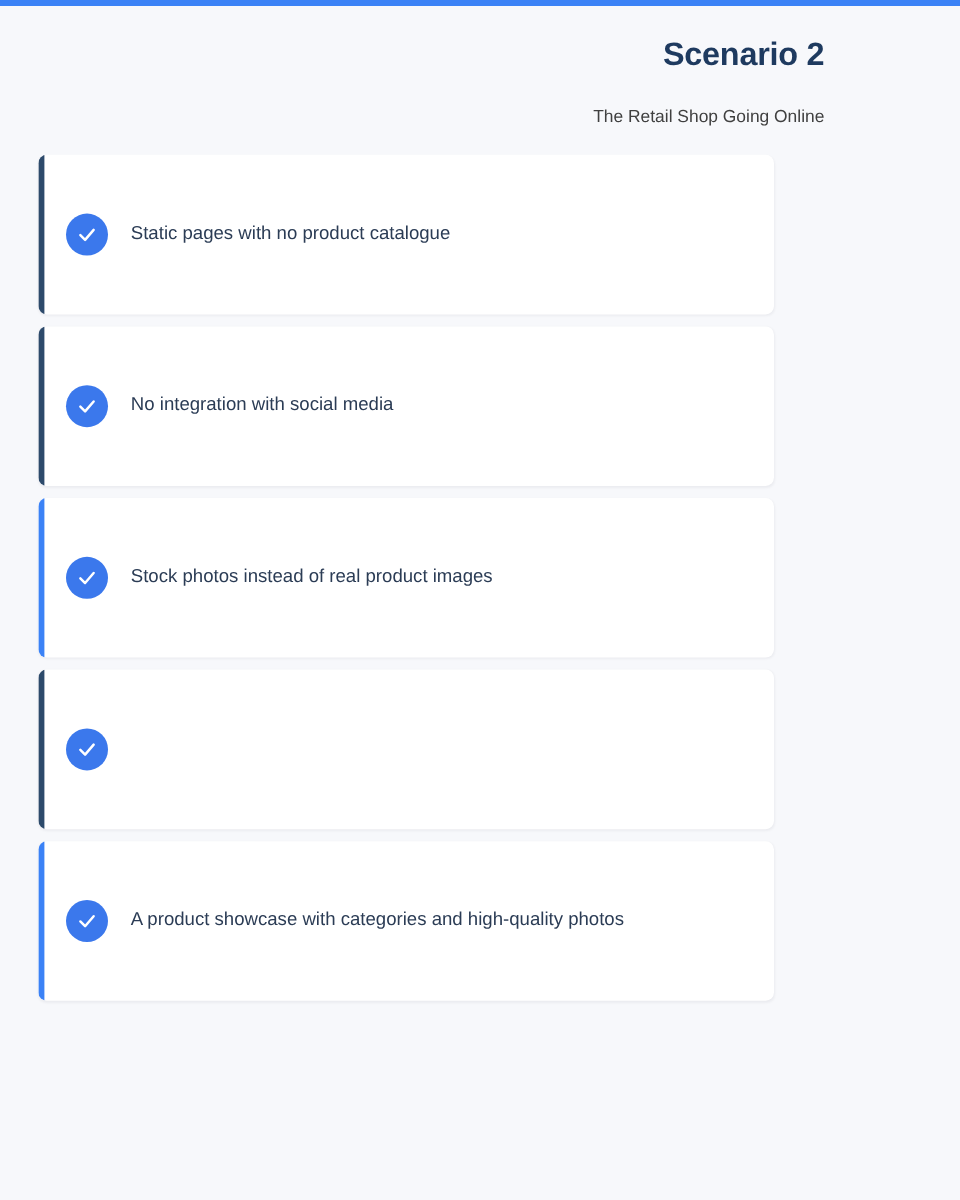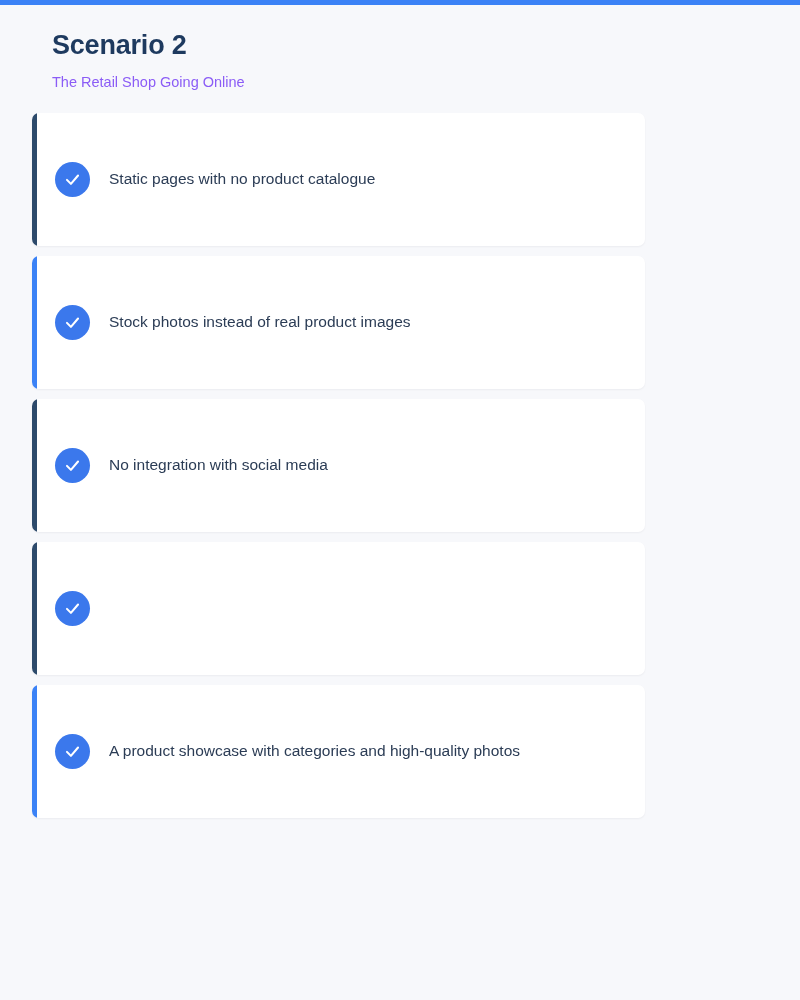--- a/index.html
+++ b/index.html
@@ -11,20 +11,21 @@
     height: 1000px;
     background: #f7f8fb;
     font-family: "Liberation Sans", sans-serif;
     overflow: hidden;
   }
   .page {
     position: relative;
     width: 687px;
     height: 1000px;
     box-sizing: border-box;
+    text-align: right;
   }
   .top-accent-bar {
     position: absolute;
     top: 0;
     left: 0;
     width: 800px;
     height: 5px;
     background: #3b82f6;
   }
   .header {
@@ -33,22 +34,22 @@
   .page-title {
     font-size: 27px;
     font-weight: bold;
     color: #1e3a5f;
     letter-spacing: -0.2px;
     line-height: 1.2;
     margin: 0;
   }
   .page-subtitle {
     font-size: 14.5px;
-    color: #8b5cf6;
-    margin-top: 12px;
+    color: #404040;
+    margin-top: 28px;
     line-height: 1.3;
   }
   .card-list {
     margin-top: 21px;
     padding-left: 32px;
     padding-right: 42px;
   }
   .card {
     position: relative;
     height: 133px;
@@ -115,41 +116,41 @@
       <div class="card-inner">
         <span class="check-badge">
           <svg width="19" height="19" viewBox="0 0 24 24" aria-hidden="true">
               <path d="M5 12.5 L10 17.5 L19 7" fill="none" stroke="#ffffff" stroke-width="2.6" stroke-linecap="round" stroke-linejoin="round"></path>
             </svg>
         </span>
         <span class="card-label">Static pages with no product catalogue</span>
       </div>
     </div>
 
+    <div class="card accent-dark">
+      <div class="card-accent"></div>
+      <div class="card-inner">
+        <span class="check-badge">
+          <svg width="19" height="19" viewBox="0 0 24 24" aria-hidden="true">
+              <path d="M5 12.5 L10 17.5 L19 7" fill="none" stroke="#ffffff" stroke-width="2.6" stroke-linecap="round" stroke-linejoin="round"></path>
+            </svg>
+        </span>
+        <span class="card-label">No integration with social media</span>
+      </div>
+    </div>
+
     <div class="card accent-blue">
       <div class="card-accent"></div>
       <div class="card-inner">
         <span class="check-badge">
           <svg width="19" height="19" viewBox="0 0 24 24" aria-hidden="true">
               <path d="M5 12.5 L10 17.5 L19 7" fill="none" stroke="#ffffff" stroke-width="2.6" stroke-linecap="round" stroke-linejoin="round"></path>
             </svg>
         </span>
         <span class="card-label">Stock photos instead of real product images</span>
-      </div>
-    </div>
-
-    <div class="card accent-dark">
-      <div class="card-accent"></div>
-      <div class="card-inner">
-        <span class="check-badge">
-          <svg width="19" height="19" viewBox="0 0 24 24" aria-hidden="true">
-              <path d="M5 12.5 L10 17.5 L19 7" fill="none" stroke="#ffffff" stroke-width="2.6" stroke-linecap="round" stroke-linejoin="round"></path>
-            </svg>
-        </span>
-        <span class="card-label">No integration with social media</span>
       </div>
     </div>
 
 
     <div class="card accent-dark">
       <div class="card-accent"></div>
       <div class="card-inner">
         <span class="check-badge">
           <svg width="19" height="19" viewBox="0 0 24 24" aria-hidden="true">
               <path d="M5 12.5 L10 17.5 L19 7" fill="none" stroke="#ffffff" stroke-width="2.6" stroke-linecap="round" stroke-linejoin="round"></path>

